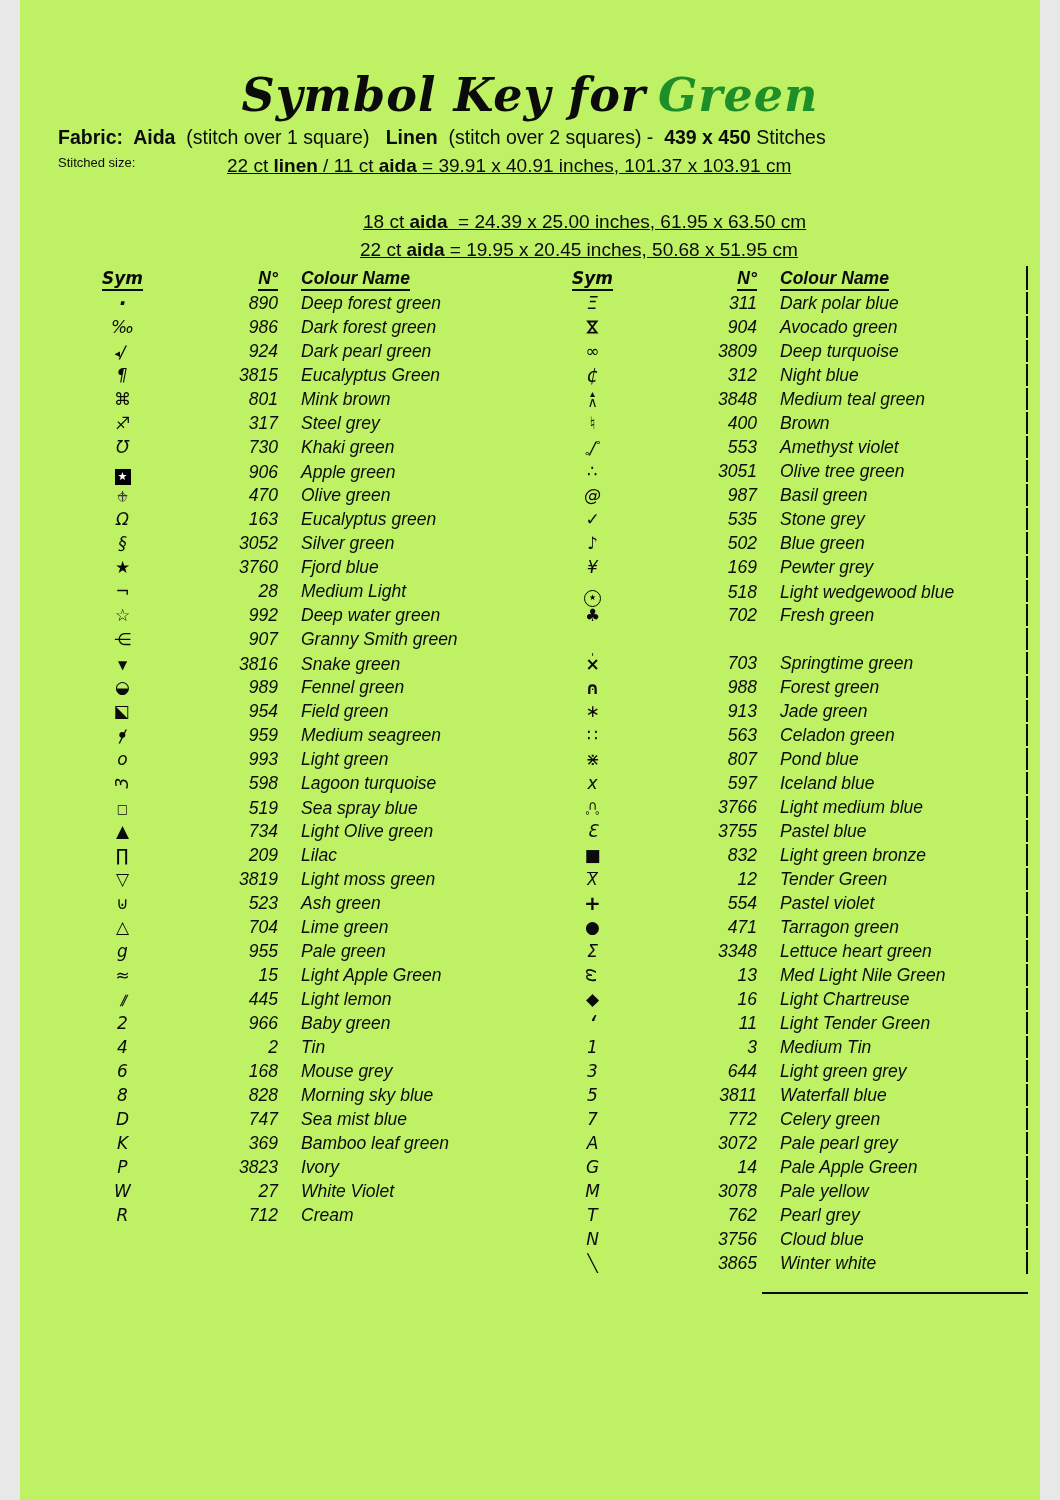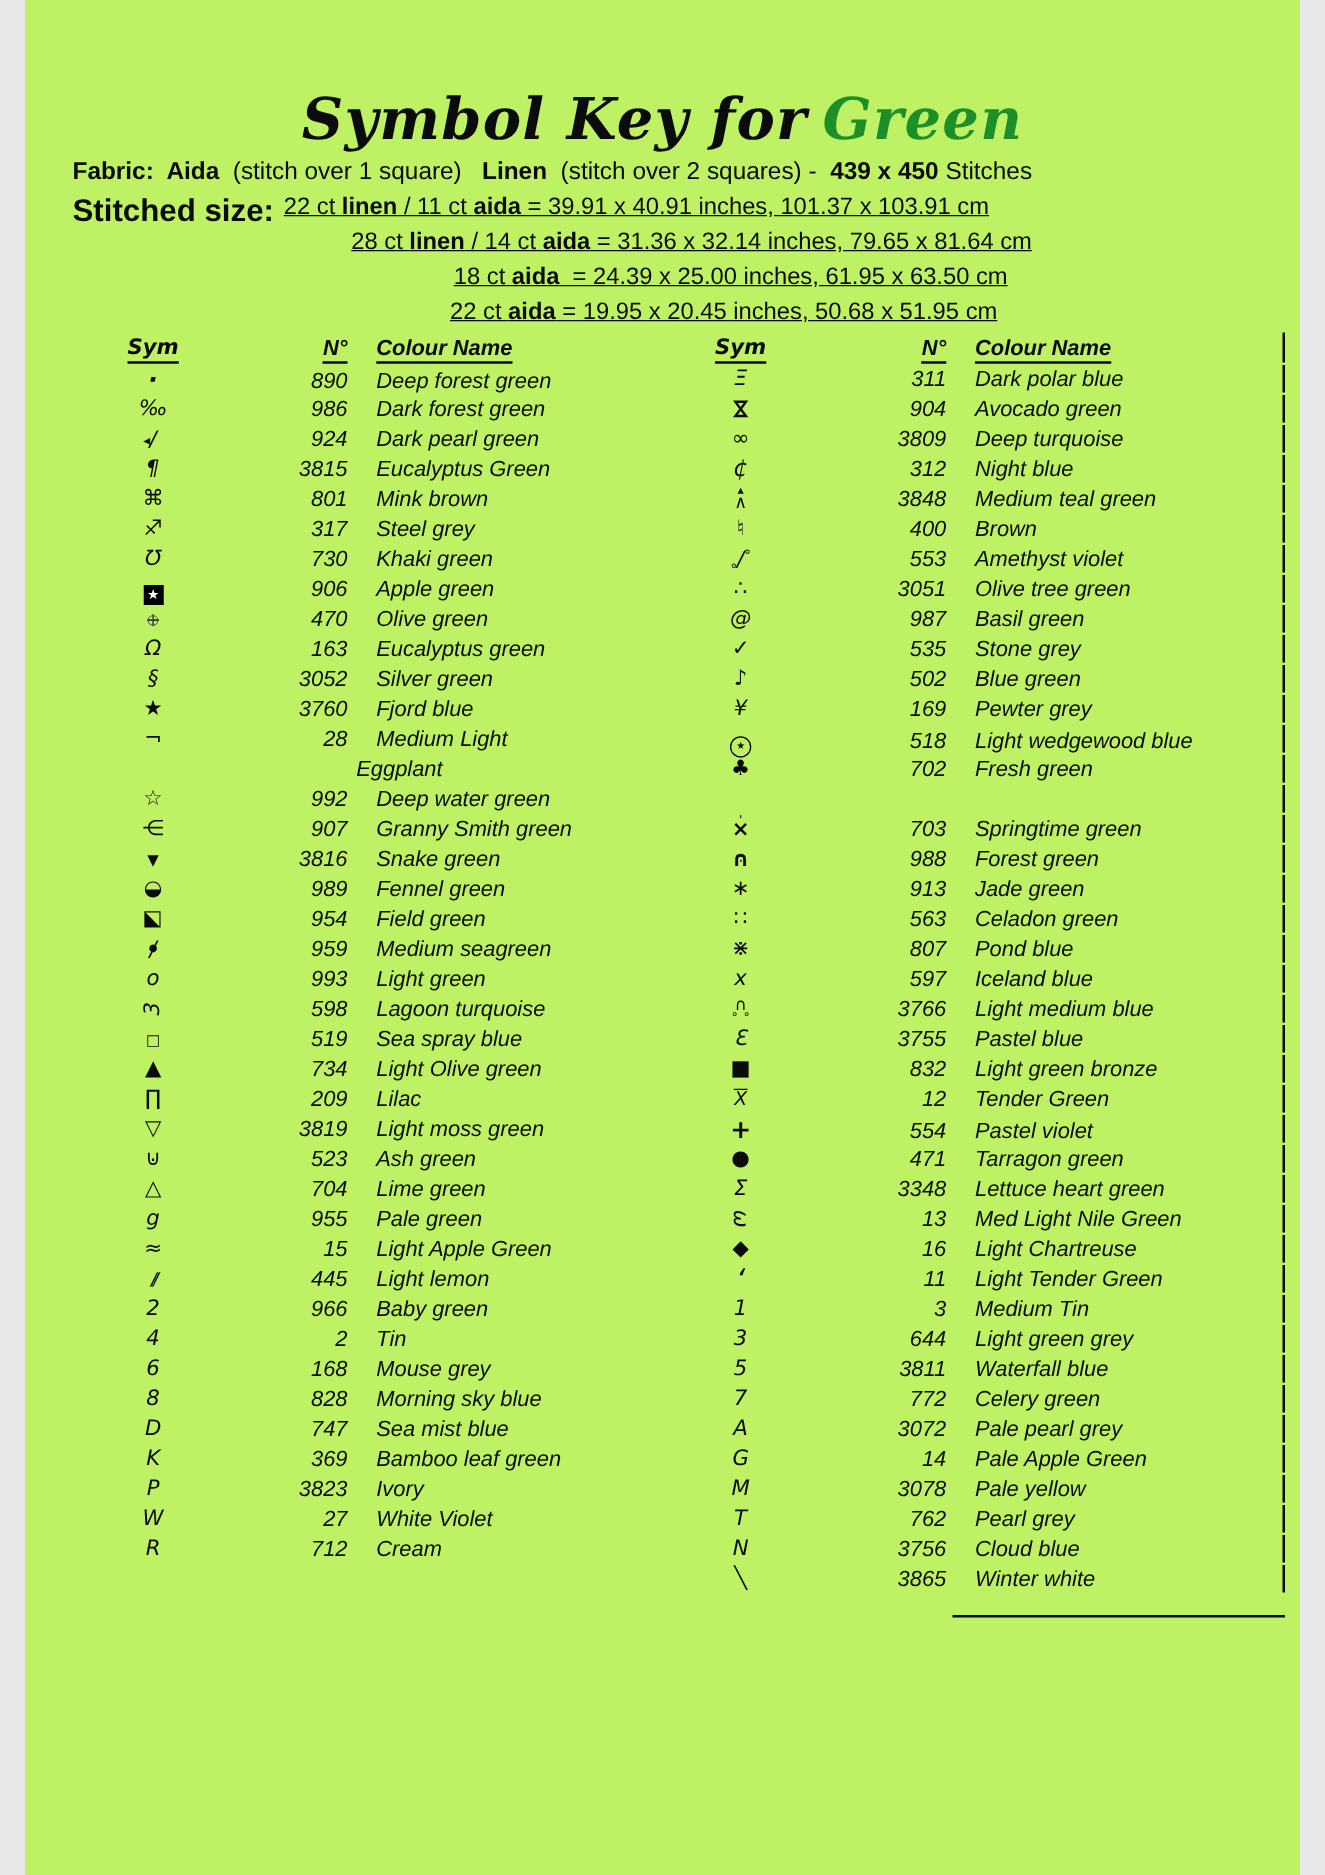--- a/index.html
+++ b/index.html
@@ -7,21 +7,21 @@
         font-family:"Liberation Sans",sans-serif;color:#0b0b0b;overflow:hidden;}
 
   
   .title{position:absolute;top:68px;left:0;width:100%;text-align:center;
          font-family:"DejaVu Serif",serif;font-style:italic;font-weight:bold;
          font-size:46px;letter-spacing:1px;}
   .title .accent{margin-left:12px;}
 
   
   .fabric{position:absolute;top:126px;left:38px;font-size:19.5px;white-space:pre-wrap;}
-  .ss-label{position:absolute;top:155px;left:38px;font-size:25px;font-weight:bold;}
+  .ss-label{position:absolute;top:155px;left:38px;font-size:13px;font-weight:normal;}
   .ssline{position:absolute;font-size:19px;white-space:pre-wrap;text-decoration:underline;}
   .ssline1{top:155px;left:207px;}
   .ssline2{top:183px;left:261px;}
   .ssline3{top:211px;left:343px;}
   .ssline4{top:239px;left:340px;}
   .b{font-weight:bold;}
 
   
   .ktable{position:absolute;top:265px;font-style:italic;}
   .t-left{left:60px;width:462px;}
@@ -86,21 +86,20 @@
 <div class="page">
 
   <div class="title">
     <span>Symbol Key for</span><span class="accent" style="color: rgb(30, 143, 40);">Green</span>
   </div>
 
   <div class="fabric" id="fabric-line"><span class="b">Fabric:  </span><span class="b">Aida</span><span>  (stitch over 1 square)   </span><span class="b">Linen</span><span>  (stitch over 2 squares) -  </span><span class="b">439 x 450</span><span> Stitches</span></div>
 
   <div class="ss-label">Stitched size:</div>
   <div class="ssline ssline1" id="ssline1"><span>22 ct </span><span class="b">linen</span><span> / 11 ct </span><span class="b">aida</span><span> = 39.91 x 40.91 inches, 101.37 x 103.91 cm</span></div>
-  <div class="ssline ssline2" id="ssline2"><span>28 ct </span><span class="b">linen</span><span> / 14 ct </span><span class="b">aida</span><span> = 31.36 x 32.14 inches, 79.65 x 81.64 cm</span></div>
   <div class="ssline ssline3" id="ssline3"><span>18 ct </span><span class="b">aida</span><span>  = 24.39 x 25.00 inches, 61.95 x 63.50 cm</span></div>
   <div class="ssline ssline4" id="ssline4"><span>22 ct </span><span class="b">aida</span><span> = 19.95 x 20.45 inches, 50.68 x 51.95 cm</span></div>
 
   <div class="ktable t-left" id="table-left">
       <div class="trow thead">
         <div class="c-sym h-sym"><span class="hu">Sym</span></div>
         <div class="c-num h-num"><span class="hu">N°</span></div>
         <div class="c-name h-name"><span class="hu">Colour Name</span></div>
       </div>
       <div class="trow">
@@ -160,23 +159,20 @@
       </div>
       <div class="trow">
         <div class="c-sym">★</div>
         <div class="c-num">3760</div>
         <div class="c-name">Fjord blue</div>
       </div>
       <div class="trow">
         <div class="c-sym">¬</div>
         <div class="c-num">28</div>
         <div class="c-name">Medium Light</div>
-      </div>
-      <div class="trow">
-        <div class="c-name2">Eggplant</div>
       </div>
       <div class="trow">
         <div class="c-sym">☆</div>
         <div class="c-num">992</div>
         <div class="c-name">Deep water green</div>
       </div>
       <div class="trow">
         <div class="c-sym">⋲</div>
         <div class="c-num">907</div>
         <div class="c-name">Granny Smith green</div>

